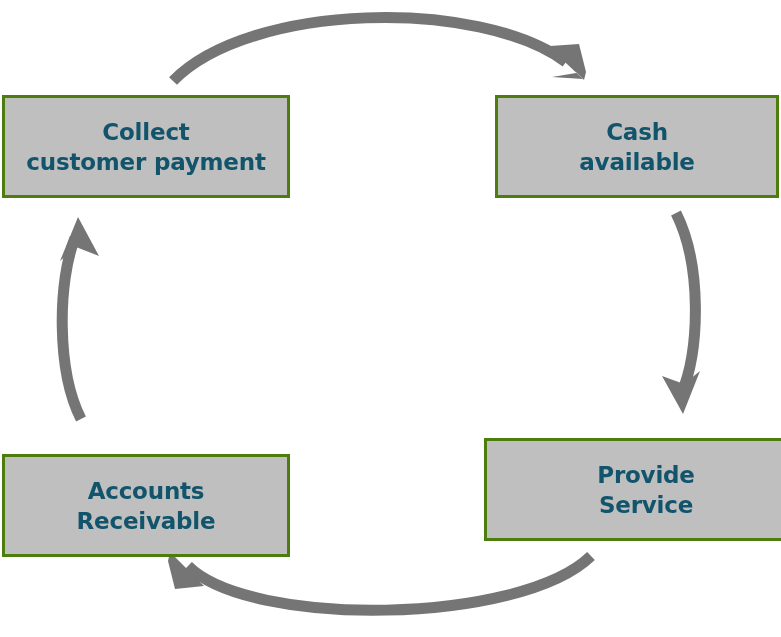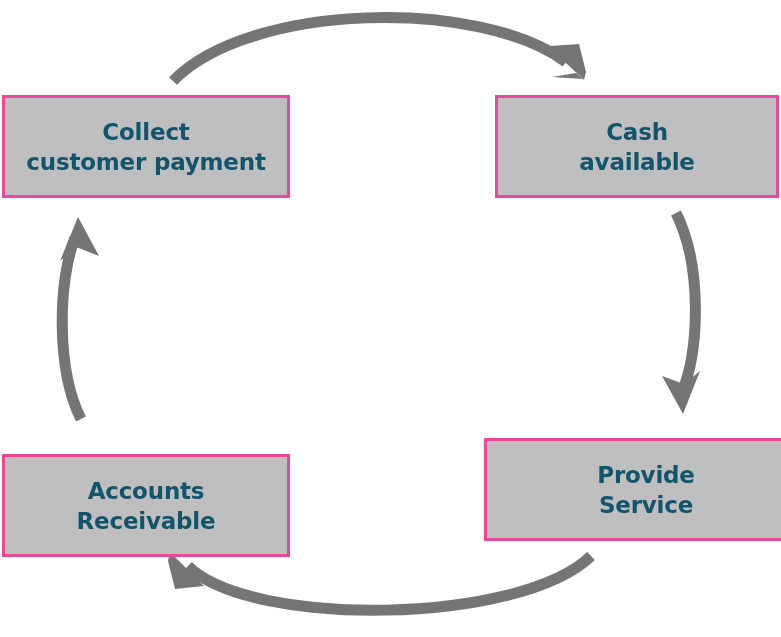--- a/index.html
+++ b/index.html
@@ -12,21 +12,21 @@
     width: 781px;
     height: 637px;
     background: #ffffff;
     overflow: hidden;
     font-family: "DejaVu Sans", sans-serif;
   }
   .node-box {
     position: absolute;
     box-sizing: border-box;
     background: #bfbfbf;
-    border: 3px solid #ec4899;
+    border: 3px solid #4d7c0f;
     display: flex;
     align-items: center;
     justify-content: center;
     text-align: center;
   }
   .node-label {
     color: #11546b;
     font-family: "DejaVu Sans", sans-serif;
     font-weight: bold;
     font-size: 23px;

